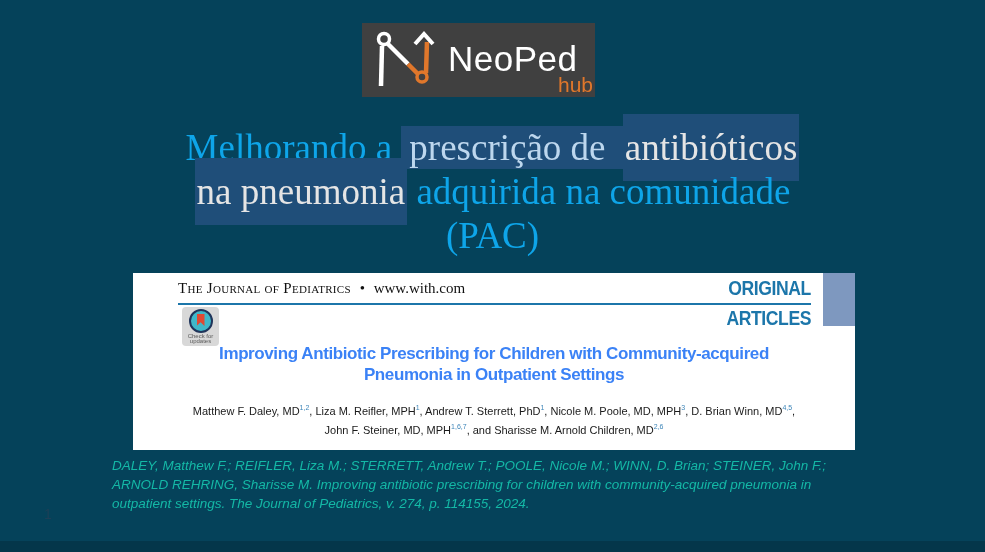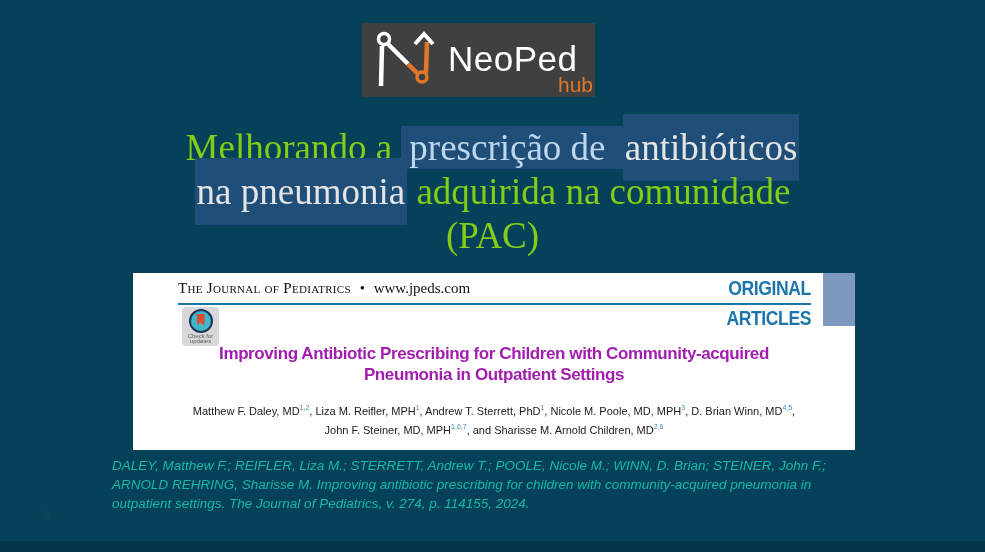--- a/index.html
+++ b/index.html
@@ -24,21 +24,21 @@
     position:absolute; right:2px; top:50px;
     font-size:21px; color:#E0772B; font-weight:500;
   }
 
   
   .main-title {
     position:absolute; left:0; top:126px; width:985px;
     text-align:center; font-family:"Liberation Serif", serif;
     font-size:37px; line-height:44px; font-weight:normal; margin:0;
   }
-  .seg-plain { color:#84cc16; }
+  .seg-plain { color:#0ea5e9; }
   .seg-hl-blue   { color:#BDD7EE; background:#1F4E79; padding:1px 8px; }
   .seg-hl-orange { color:#e5e5e5; background:#1F4E79; padding:13px 2px; }
 
   
   .paper-card {
     position:absolute; left:133px; top:273px; width:722px; height:177px;
     background:#ffffff; color:#111;
   }
   .steel-block { position:absolute; right:0; top:0; width:32px; height:53px; background:#7E98BF; }
   .masthead { position:absolute; left:45px; top:7px; font-family:"Liberation Serif", serif; font-size:15px; color:#101010; }
@@ -63,21 +63,21 @@
   }
   .badge-bookmark {
     position:absolute; left:6px; top:3px; width:8px; height:12px; background:#E04A33;
     clip-path:polygon(0 0,100% 0,100% 100%,50% 68%,0 100%);
   }
   .badge-label { font-size:6px; line-height:5px; color:#5a5a5a; margin-top:1px; }
 
   .article-title {
     position:absolute; left:0; top:70px; width:100%;
     text-align:center; font-weight:bold; font-size:17px; line-height:21px;
-    letter-spacing:-0.4px; color:#a21caf;
+    letter-spacing:-0.4px; color:#3b82f6;
   }
   .authors {
     position:absolute; left:0; top:127px; width:100%;
     text-align:center; font-size:11px; line-height:16px; color:#1a1a1a;
   }
   .authors sup { color:#3D85B8; font-size:7px; }
 
   
   .citation {
     position:absolute; left:112px; top:456px; width:758px; margin:0;
@@ -115,21 +115,21 @@
     <div><span class="seg-hl-orange">na pneumonia</span><span class="seg-plain"> adquirida na comunidade</span></div>
     <div><span class="seg-plain">(PAC)</span></div>
   </h1>
 
   <div class="paper-card">
     <div class="steel-block"></div>
 
     <div class="masthead">
       <span class="journal-name">The Journal of Pediatrics</span>
       <span class="bullet">•</span>
-      <span class="site">www.jpeds.com</span>
+      <span class="site">www.with.com</span>
     </div>
 
     <div class="section-top">ORIGINAL</div>
     <div class="head-rule"></div>
     <div class="section-bottom">ARTICLES</div>
 
     <div class="badge">
       <div class="badge-circle">
         <div class="badge-bookmark"></div>
       </div>

